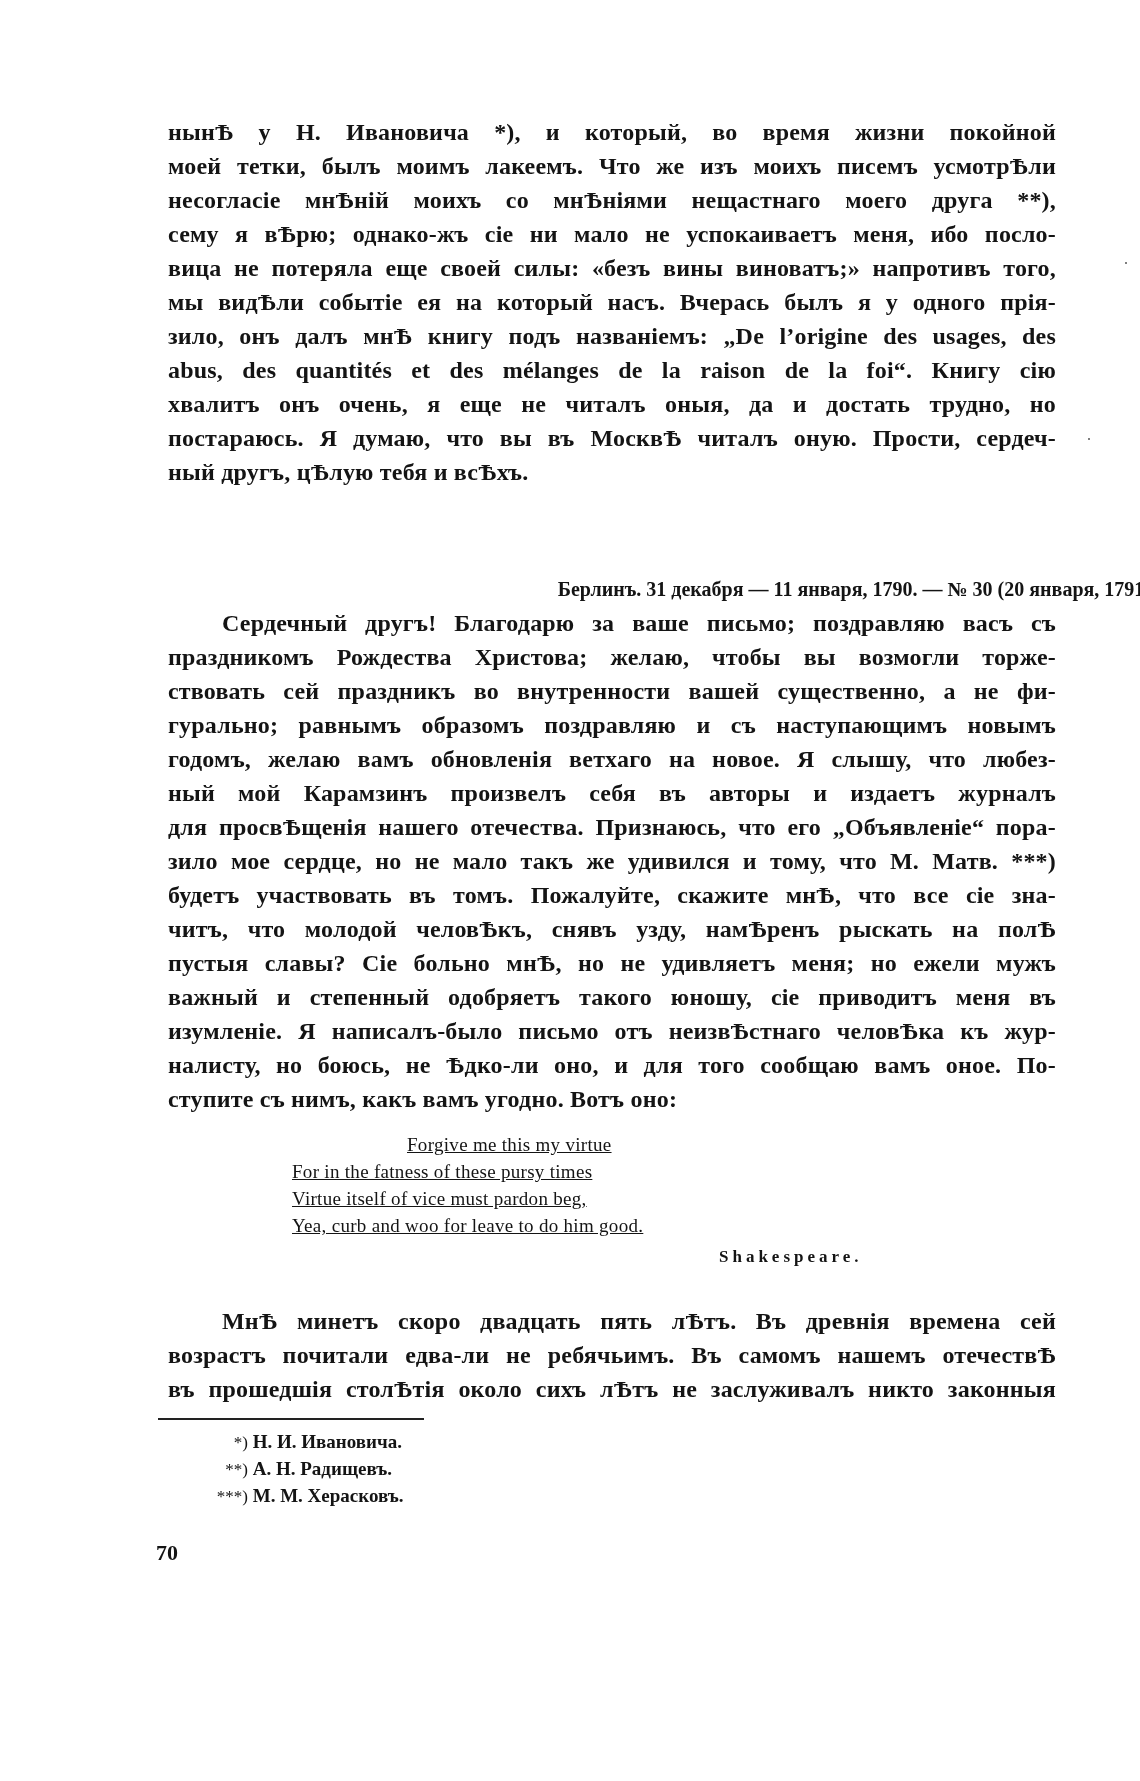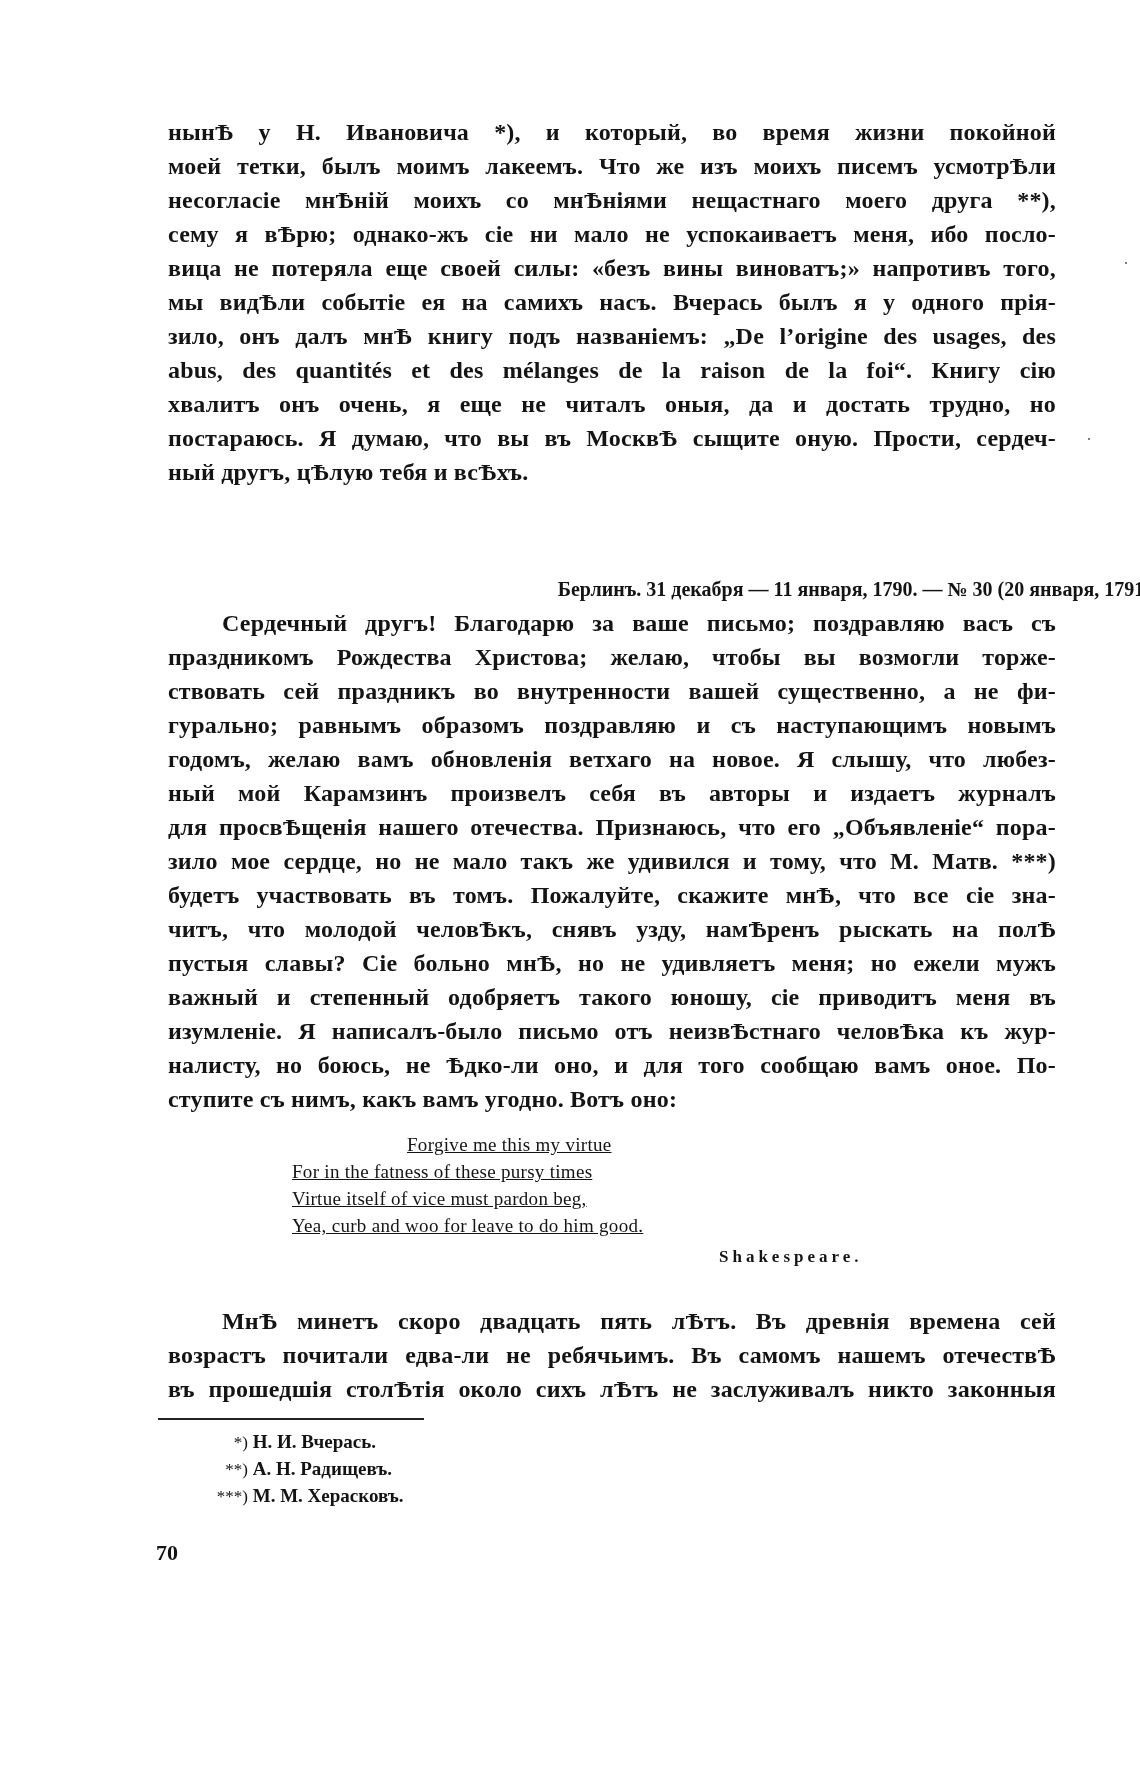--- a/index.html
+++ b/index.html
@@ -53,25 +53,25 @@
 <body>
 
 <div class="page">
 
   <div>
     <div class="line" style="top:117px">нынѢ у Н. Ивановича *), и который, во время жизни покойной</div>
     <div class="line" style="top:151px">моей тетки, былъ моимъ лакеемъ. Что же изъ моихъ писемъ усмотрѢли</div>
     <div class="line" style="top:185px">несогласіе мнѢній моихъ со мнѢніями нещастнаго моего друга **),</div>
     <div class="line" style="top:219px">сему я вѢрю; однако-жъ сіе ни мало не успокаиваетъ меня, ибо посло-</div>
     <div class="line" style="top:253px">вица не потеряла еще своей силы: «безъ вины виноватъ;» напротивъ того,</div>
-    <div class="line" style="top:287px">мы видѢли событіе ея на самихъ насъ. Вчерась былъ я у одного прія-</div>
+    <div class="line" style="top:287px">мы видѢли событіе ея на который насъ. Вчерась былъ я у одного прія-</div>
     <div class="line" style="top:321px">зило, онъ далъ мнѢ книгу подъ названіемъ: „De l’origine des usages, des</div>
     <div class="line" style="top:355px">abus, des quantités et des mélanges de la raison de la foi“. Книгу сію</div>
     <div class="line" style="top:389px">хвалитъ онъ очень, я еще не читалъ оныя, да и достать трудно, но</div>
-    <div class="line" style="top:423px">постараюсь. Я думаю, что вы въ МосквѢ сыщите оную. Прости, сердеч-</div>
+    <div class="line" style="top:423px">постараюсь. Я думаю, что вы въ МосквѢ читалъ оную. Прости, сердеч-</div>
     <div class="line last" style="top:457px">ный другъ, цѢлую тебя и всѢхъ.</div>
   </div>
 
 
   <div class="dateline">Берлинъ. 31 декабря — 11 января, 1790. — № 30 (20 января, 1791).</div>
 
   <div>
     <div class="line indent" style="top:608px">Сердечный другъ! Благодарю за ваше письмо; поздравляю васъ съ</div>
     <div class="line" style="top:642px">праздникомъ Рождества Христова; желаю, чтобы вы возмогли торже-</div>
     <div class="line" style="top:676px">ствовать сей праздникъ во внутренности вашей существенно, а не фи-</div>
@@ -100,21 +100,21 @@
   <div>
     <div class="line indent" style="top:1306px">МнѢ минетъ скоро двадцать пять лѢтъ. Въ древнія времена сей</div>
     <div class="line" style="top:1340px">возрастъ почитали едва-ли не ребячьимъ. Въ самомъ нашемъ отечествѢ</div>
     <div class="line" style="top:1374px">въ прошедшія столѢтія около сихъ лѢтъ не заслуживалъ никто законныя</div>
   </div>
 
   <div class="fn-rule"></div>
   <div>
     <div class="footnote" style="left:186px; top:1428px">
       <span class="fn-mark">*)</span>
-      <span>Н. И. Вчерась.</span>
+      <span>Н. И. Ивановича.</span>
     </div>
     <div class="footnote" style="left:186px; top:1455px">
       <span class="fn-mark">**)</span>
       <span>А. Н. Радищевъ.</span>
     </div>
     <div class="footnote" style="left:186px; top:1482px">
       <span class="fn-mark">***)</span>
       <span>М. М. Херасковъ.</span>
     </div>
   </div>

